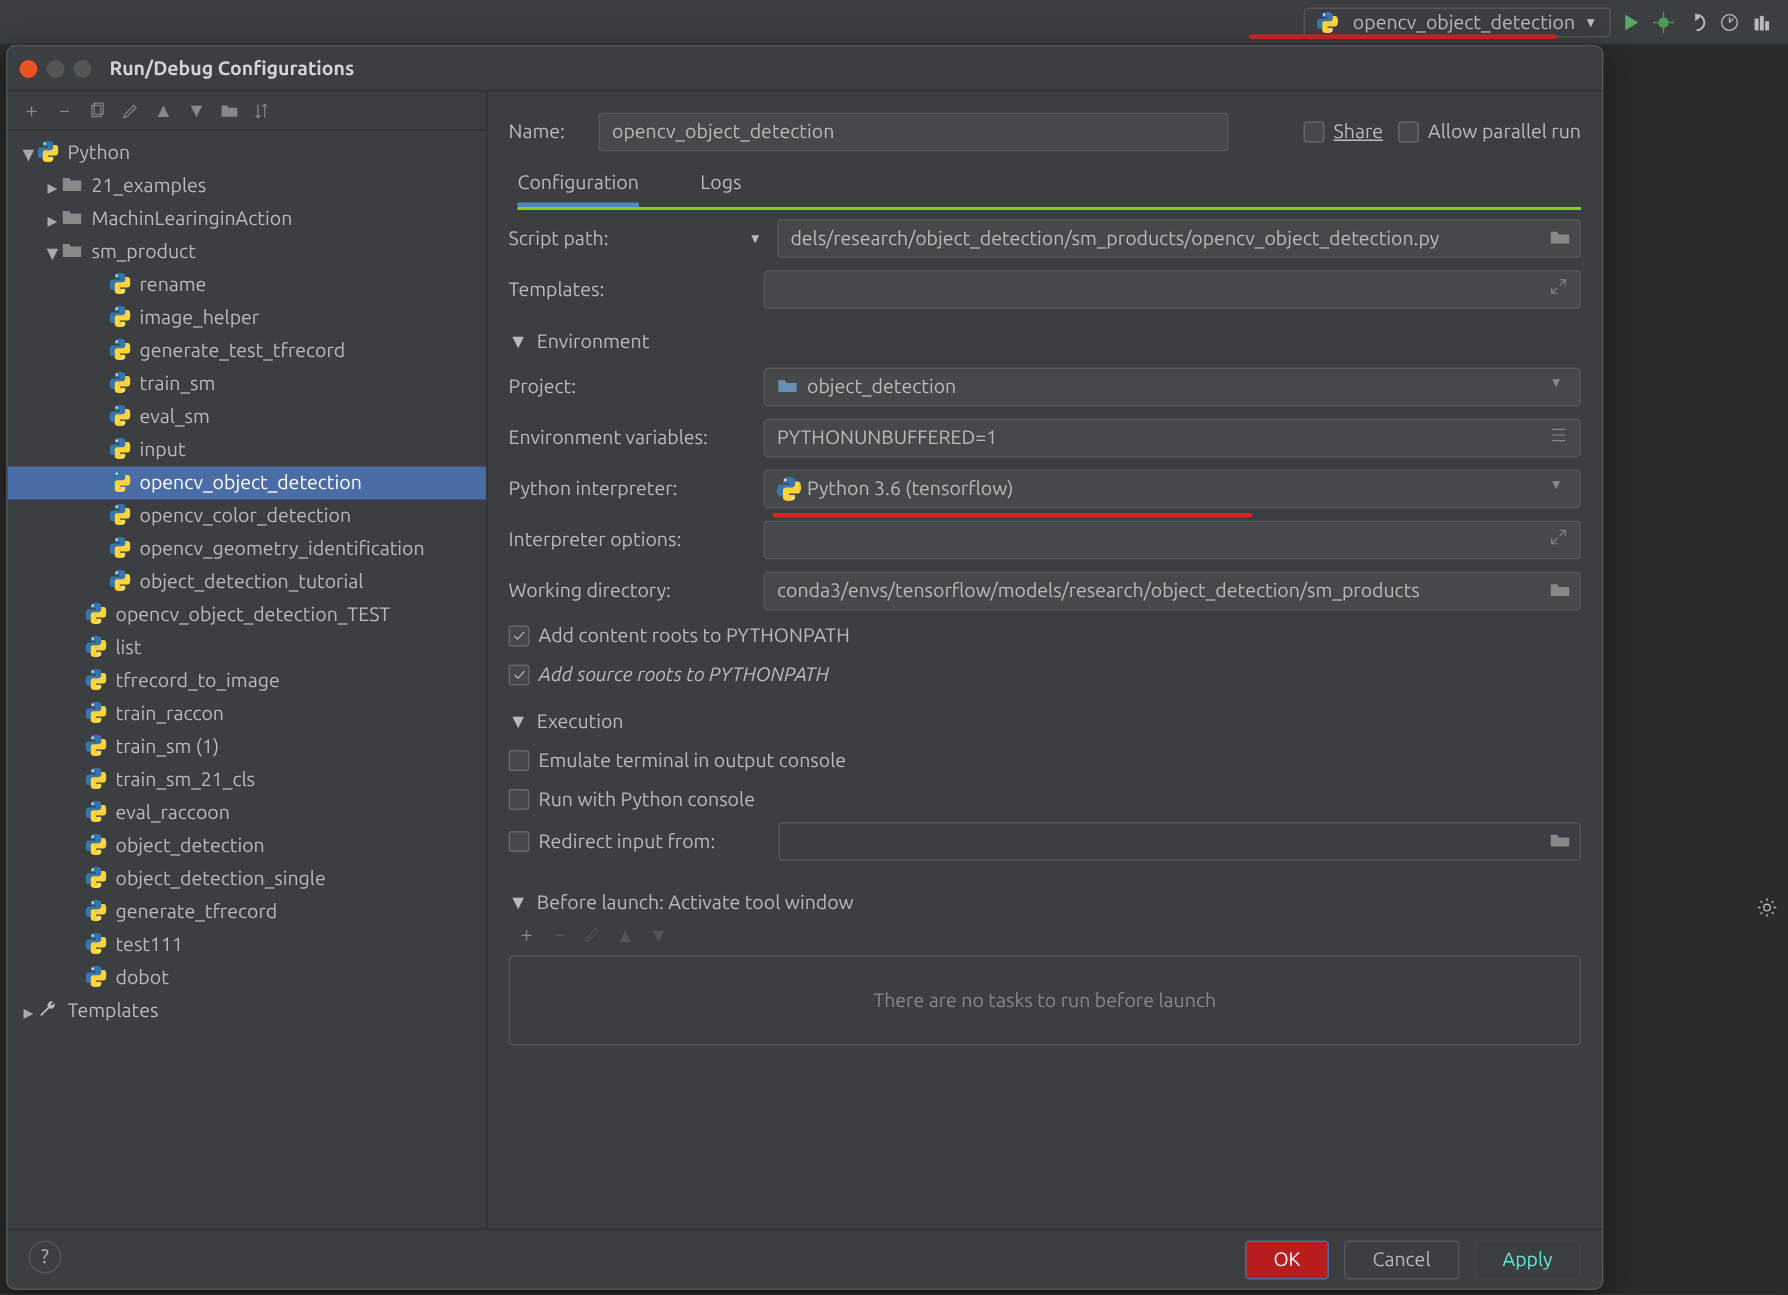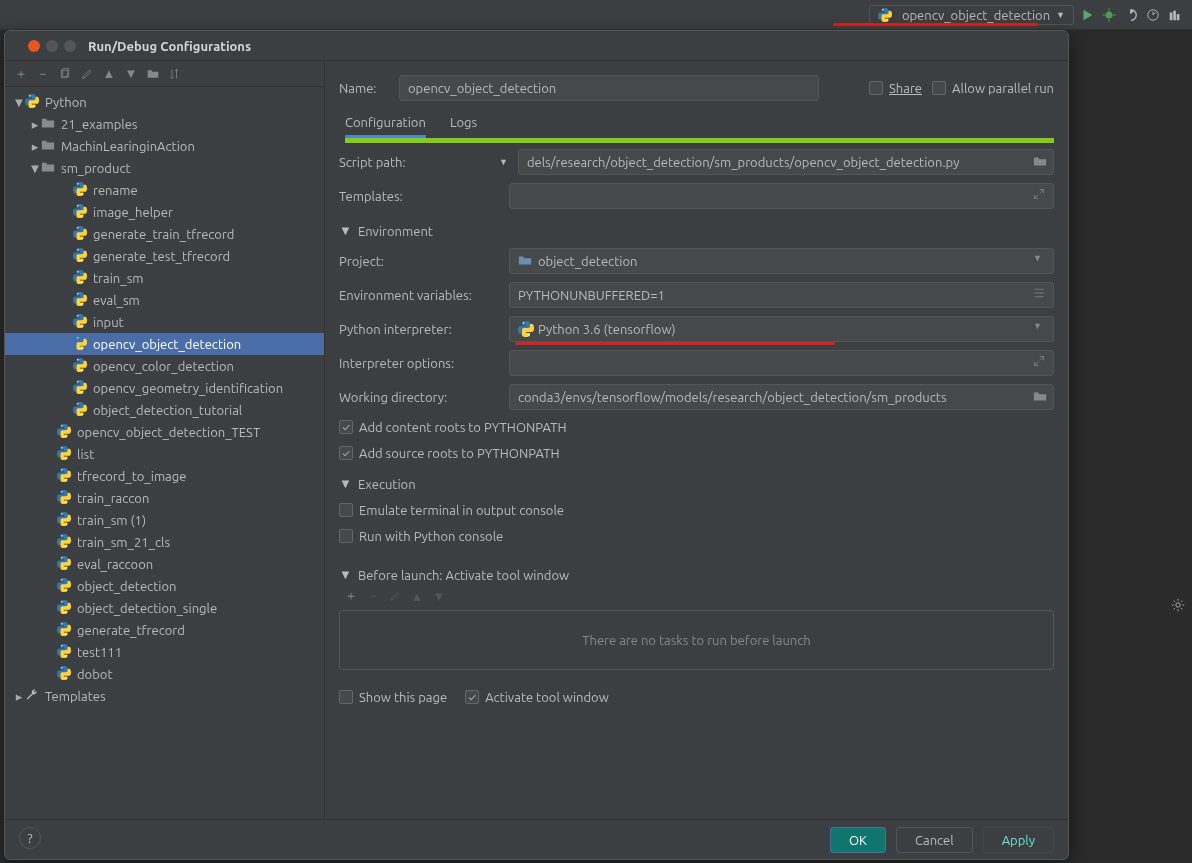--- a/index.html
+++ b/index.html
@@ -9,21 +9,21 @@
 .config-selector { display: flex; align-items: center; gap: 6px; background: #3c3f41; border: 1px solid #555; border-radius: 3px; padding: 2px 8px; cursor: pointer; }
 .config-selector .pyicon { width: 14px; height: 14px; }
 .topbar-icon { width: 18px; height: 18px; display: flex; align-items: center; justify-content: center; cursor: pointer; }
 .run-icon { color: #59a869; }
 .debug-icon { color: #499c54; }
 .gear-icon-right { position: absolute; right: 4px; top: 595px; width: 20px; height: 20px; display:flex; align-items:center; justify-content:center; cursor:pointer; }
 
 .underline-red { position: absolute; height: 3px; background: #d62222; border-radius: 2px; }
 
 .dialog { position: absolute; top: 30px; left: 4px; width: 1065px; height: 830px; background: #3c3f41; border: 1px solid #555; border-radius: 6px; box-shadow: 0 6px 20px rgba(0,0,0,0.5); overflow: hidden; }
-.titlebar { height: 30px; background: #3c3f41; display: flex; align-items: center; padding: 0 23px; gap: 6px; border-bottom: 1px solid #323232; }
+.titlebar { height: 30px; background: #3c3f41; display: flex; align-items: center; padding: 0 8px; gap: 6px; border-bottom: 1px solid #323232; }
 .window-btn { width: 12px; height: 12px; border-radius: 50%; }
 .wb-close { background: #e95420; }
 .wb-min { background: #555; }
 .wb-max { background: #555; }
 .titlebar-title { font-weight: bold; color: #d4d4d4; margin-left: 6px; }
 
 .dialog-body { display: flex; height: calc(100% - 70px); }
 .left-panel { width: 320px; border-right: 1px solid #323232; display: flex; flex-direction: column; }
 .toolbar { height: 26px; display: flex; align-items: center; gap: 6px; padding: 0 8px; border-bottom: 1px solid #323232; }
 .tb-btn { width: 16px; height: 16px; display: flex; align-items: center; justify-content: center; color: #888; cursor: pointer; }
@@ -40,33 +40,33 @@
 .row { display: flex; align-items: center; height: 34px; gap: 10px; }
 .label { width: 160px; color: #bababa; }
 .name-label { width: 50px; }
 .input { flex: 1; background: #45494a; border: 1px solid #555; border-radius: 3px; height: 26px; padding: 0 8px; color: #bababa; display:flex; align-items:center; }
 .input.with-trailing { position: relative; }
 .trailing-ic { position: absolute; right: 4px; top: 50%; transform: translateY(-50%); width: 16px; height: 16px; color: #888; }
 .checkbox { display: flex; align-items: center; gap: 6px; }
 .chk { width: 14px; height: 14px; border: 1px solid #666; border-radius: 2px; background: #45494a; display:flex; align-items:center; justify-content:center; }
 .chk.checked::after { content: "✓"; color: #bababa; font-size: 11px; }
 
-.tabs { display: flex; gap: 24px; margin: 4px 0 0 6px; border-bottom: 5px solid #84cc16; }
+.tabs { display: flex; gap: 41px; margin: 4px 0 0 6px; border-bottom: 2px solid #84cc16; }
 .tab { padding: 6px 0; cursor: pointer; color: #bababa; }
 .tab.active { color: #bababa; border-bottom: 3px solid #4a88c7; }
 
 .section { margin: 10px 0 6px 0; display:flex; align-items:center; gap:6px; }
 .section .tw-caret { color: #bababa; }
 .form-area { padding: 2px 0; }
 .before-box { border: 1px solid #555; border-radius: 3px; height: 60px; display:flex; align-items:center; justify-content:center; color:#888; margin-top:6px; }
 .bl-toolbar { display:flex; gap:6px; margin-top:4px; padding-left:4px; }
 
 .bottom { height: 40px; border-top: 1px solid #323232; display: flex; align-items: center; justify-content: flex-end; gap: 10px; padding: 0 14px; }
 .btn { height: 26px; padding: 0 18px; border: 1px solid #555; border-radius: 3px; background: #3c3f41; color: #bababa; cursor: pointer; display:flex; align-items:center; }
-.btn.primary { background: #0f766e; border-color:#4a6da7; color:#fff; }
+.btn.primary { background: #b91c1c; border-color:#4a6da7; color:#fff; }
 .btn.disabled { color: #5eead4; border-color:#444; cursor: default; }
 
 .help-btn { position: absolute; left: 14px; bottom: 10px; width: 22px; height: 22px; border: 1px solid #555; border-radius: 50%; display:flex; align-items:center; justify-content:center; cursor:pointer; }
 
 .checkboxes-row { display:flex; gap:18px; }
 
 svg { display: block; }
 </style>
 </head>
 <body>
@@ -240,33 +240,20 @@
             <span class="indent" style="width:48px"></span>
             <span class="tw"></span>
             <span class="pyicon">
               <svg viewBox="0 0 16 16" width="14" height="14">
                 <path fill="#3776ab" d="M8 0C4 0 4 2 4 2v2h4v1H2s-2 0-2 4 2 4 2 4h2v-2s0-2 2-2h4s2 0 2-2V2s0-2-4-2z"></path>
                 <circle cx="5.5" cy="2" r="0.8" fill="#fff"></circle>
                 <path fill="#ffd43b" d="M8 16c4 0 4-2 4-2v-2H8v-1h6s2 0 2-4-2-4-2-4h-2v2s0 2-2 2H6s-2 0-2 2v5s0 2 4 2z"></path>
                 <circle cx="10.5" cy="14" r="0.8" fill="#fff"></circle>
               </svg>
             </span>
-            <span>generate_train_tfrecord</span>
-          </div>
-          <div class="tree-item">
-            <span class="indent" style="width:48px"></span>
-            <span class="tw"></span>
-            <span class="pyicon">
-              <svg viewBox="0 0 16 16" width="14" height="14">
-                <path fill="#3776ab" d="M8 0C4 0 4 2 4 2v2h4v1H2s-2 0-2 4 2 4 2 4h2v-2s0-2 2-2h4s2 0 2-2V2s0-2-4-2z"></path>
-                <circle cx="5.5" cy="2" r="0.8" fill="#fff"></circle>
-                <path fill="#ffd43b" d="M8 16c4 0 4-2 4-2v-2H8v-1h6s2 0 2-4-2-4-2-4h-2v2s0 2-2 2H6s-2 0-2 2v5s0 2 4 2z"></path>
-                <circle cx="10.5" cy="14" r="0.8" fill="#fff"></circle>
-              </svg>
-            </span>
             <span>generate_test_tfrecord</span>
           </div>
           <div class="tree-item">
             <span class="indent" style="width:48px"></span>
             <span class="tw"></span>
             <span class="pyicon">
               <svg viewBox="0 0 16 16" width="14" height="14">
                 <path fill="#3776ab" d="M8 0C4 0 4 2 4 2v2h4v1H2s-2 0-2 4 2 4 2 4h2v-2s0-2 2-2h4s2 0 2-2V2s0-2-4-2z"></path>
                 <circle cx="5.5" cy="2" r="0.8" fill="#fff"></circle>
                 <path fill="#ffd43b" d="M8 16c4 0 4-2 4-2v-2H8v-1h6s2 0 2-4-2-4-2-4h-2v2s0 2-2 2H6s-2 0-2 2v5s0 2 4 2z"></path>
@@ -634,21 +621,21 @@
               </span>
           </div>
         </div>
 
         <div class="row" style="height:26px;">
             <div class="checkbox">
               <div class="chk checked"></div>
               <span>Add content roots to PYTHONPATH</span>
             </div>
           </div>
-        <div class="row" style="height:26px;">
+        <div class="row" style="height:26px;font-style:italic;">
             <div class="checkbox">
               <div class="chk checked"></div>
               <span>Add source roots to PYTHONPATH</span>
             </div>
           </div>
 
         <div class="section">
             <span class="tw-caret">▼</span>
             <span>Execution</span>
           </div>
@@ -658,50 +645,54 @@
               <div class="chk"></div>
               <span>Emulate terminal in output console</span>
             </div>
           </div>
         <div class="row" style="height:26px;">
             <div class="checkbox">
               <div class="chk"></div>
               <span>Run with Python console</span>
             </div>
           </div>
+        <div class="row" style="height:30px;">
+          <div class="checkbox" style="width:170px;">
+              <div class="chk"></div>
+              <span>Redirect input from:</span>
+            </div>
+          <div class="input with-trailing" style="background:#3c3f41;">
+            <span></span>
+            <span class="trailing-ic">
+                <svg viewBox="0 0 16 16" width="14" height="14">
+                  <path fill="#888" d="M1 4h5l1 2h8v7H1z"></path>
+                </svg>
+              </span>
+          </div>
+        </div>
 
         <div class="section" style="margin-top:18px;">
             <span class="tw-caret">▼</span>
             <span>Before launch: Activate tool window</span>
           </div>
         <div class="bl-toolbar">
           <div class="tb-btn">＋</div>
           <div class="tb-btn" style="color:#555;">－</div>
           <div class="tb-btn" style="color:#555;">
               <svg viewBox="0 0 16 16" width="12" height="12">
                 <path stroke="#555" fill="none" d="M3 11l8-8 2 2-8 8-3 1z"></path>
               </svg>
             </div>
           <div class="tb-btn" style="color:#555;">▲</div>
           <div class="tb-btn" style="color:#555;">▼</div>
         </div>
         <div class="before-box">
             <span>There are no tasks to run before launch</span>
           </div>
 
-        <div class="row checkboxes-row" style="margin-top:10px;">
-          <div class="checkbox">
-              <div class="chk"></div>
-              <span>Show this page</span>
-            </div>
-          <div class="checkbox">
-              <div class="chk checked"></div>
-              <span>Activate tool window</span>
-            </div>
-        </div>
       </div>
     </div>
   </div>
 
   <div class="bottom">
     <div class="btn primary">OK</div>
     <div class="btn">Cancel</div>
     <div class="btn disabled">Apply</div>
   </div>
 

